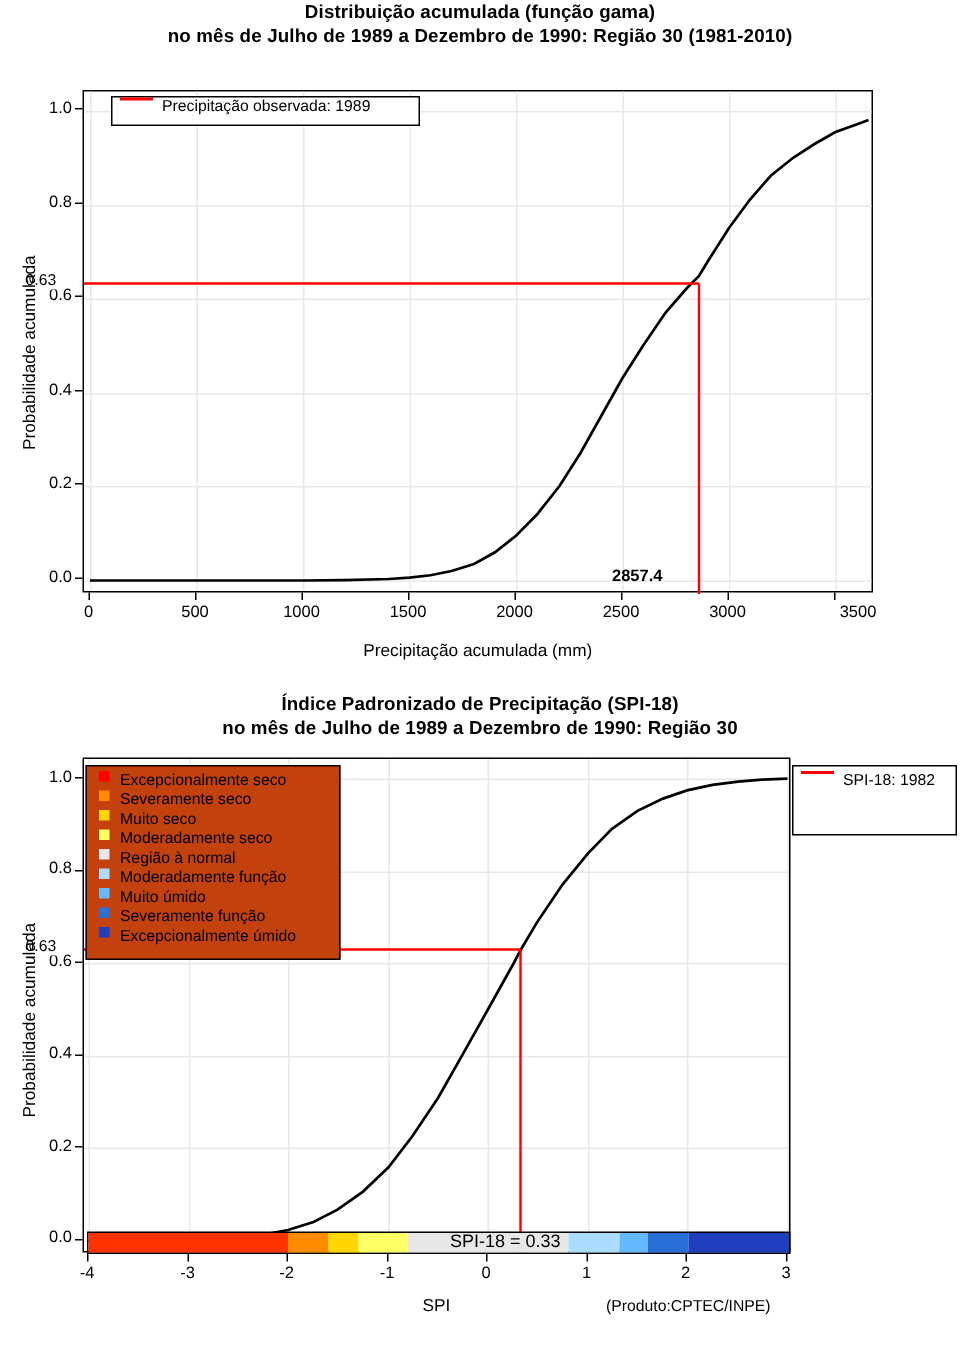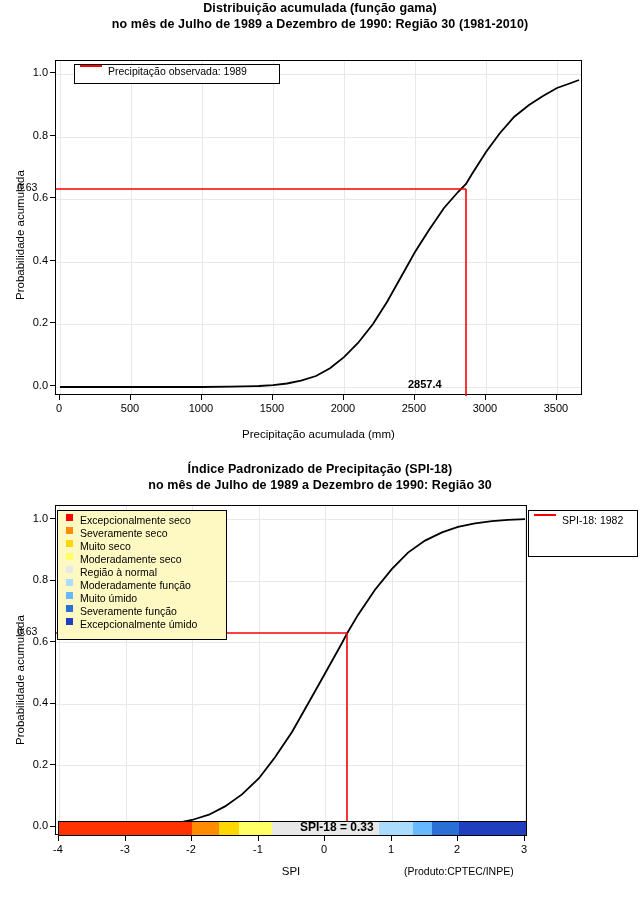--- a/index.html
+++ b/index.html
@@ -111,38 +111,38 @@
   }
   .point-label {
     position: absolute;
     font-size: 11px;
     font-weight: bold;
     white-space: nowrap;
   }
   .spi-label {
     position: absolute;
     font-size: 12px;
-    font-weight: bold;
+    font-weight: normal;
     white-space: nowrap;
   }
   .credit {
     position: absolute;
     font-size: 10.5px;
     white-space: nowrap;
   }
   .colorbar {
     position: absolute;
     display: flex;
     border: 1px solid #000;
     box-sizing: border-box;
   }
   .colorbar span { display: block; height: 100%; }
   .cbar-legend {
     position: absolute;
-    background: #fef9c3;
+    background: #c2410c;
     border: 1px solid #000000;
     box-sizing: border-box;
     font-size: 10.5px;
     padding: 3px 0;
   }
   .cbar-legend .legend-row { height: 13px; }
 </style>
 </head>
 <body>
 
@@ -206,21 +206,21 @@
   <div class="tickmark" style="left:485px; top:395px; width:1px; height:5px;"></div>
   <div class="tickmark" style="left:556px; top:395px; width:1px; height:5px;"></div>
 
   <div class="xtick-label" style="left:39px; top:402px; width:40px;">0</div>
   <div class="xtick-label" style="left:110px; top:402px; width:40px;">500</div>
   <div class="xtick-label" style="left:181px; top:402px; width:40px;">1000</div>
   <div class="xtick-label" style="left:252px; top:402px; width:40px;">1500</div>
   <div class="xtick-label" style="left:323px; top:402px; width:40px;">2000</div>
   <div class="xtick-label" style="left:394px; top:402px; width:40px;">2500</div>
   <div class="xtick-label" style="left:465px; top:402px; width:40px;">3000</div>
-  <div class="xtick-label" style="left:536px; top:402px; width:40px;">3500</div>
+  <div class="xtick-label" style="left:552px; top:402px; width:40px;">3500</div>
 
   <div class="axis-title y" style="left:14px; top:300px;">Probabilidade acumulada</div>
   <div class="axis-title" style="left:155px; top:428px; width:327px;">Precipitação acumulada (mm)</div>
 
   <div class="point-label" style="left:408px; top:378px;">2857.4</div>
 
   <div class="legendbox" style="left:74px; top:64px; width:206px; height:20px;">
     <div class="legend-row" style="height:18px;">
       <div class="legend-swatch-line"></div>
       <div class="legend-label">Precipitação observada: 1989</div>

